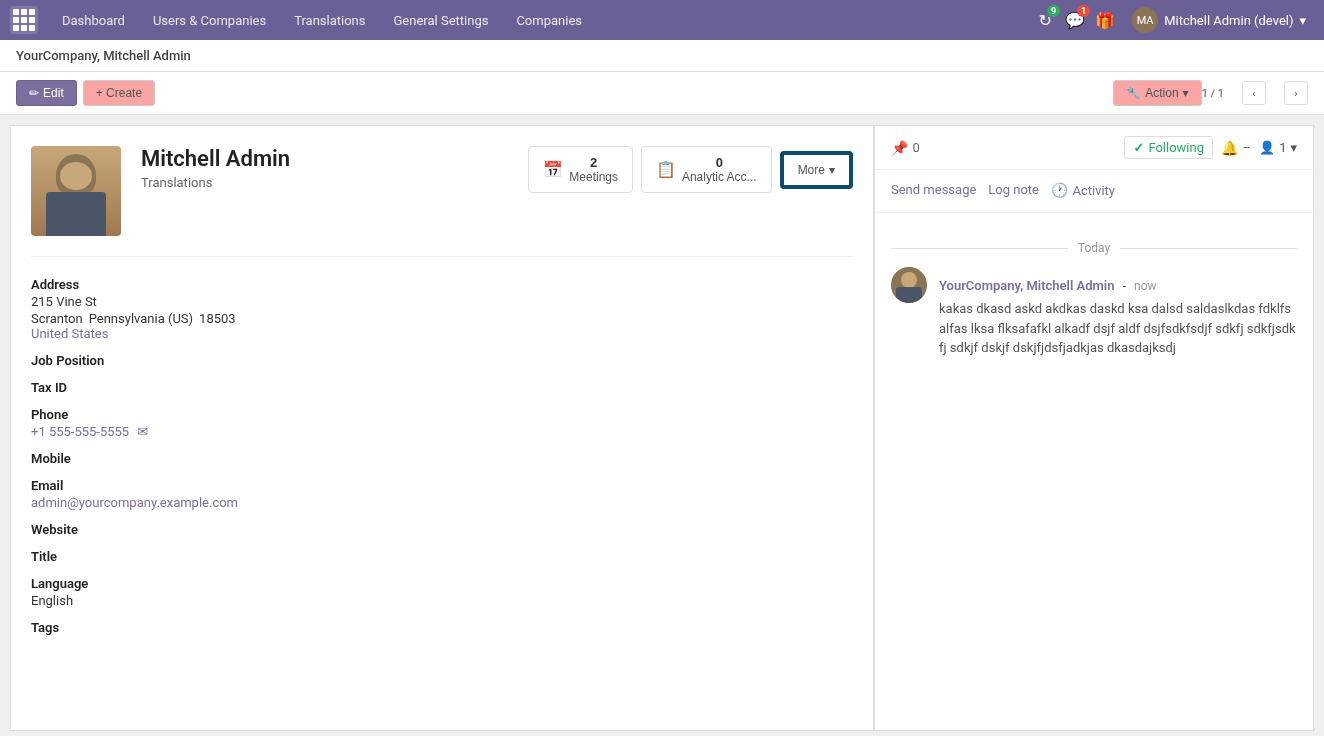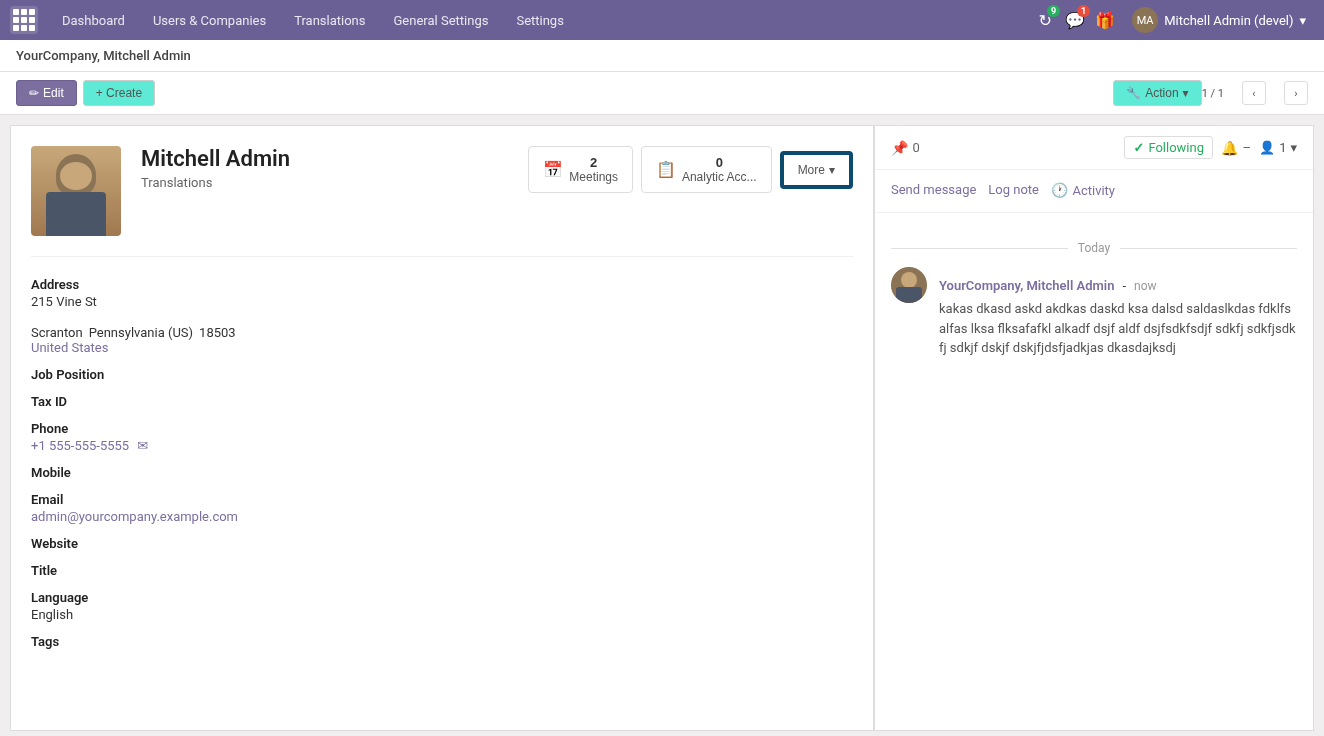--- a/index.html
+++ b/index.html
@@ -19,21 +19,21 @@
     .topbar-icon { width: 22px; height: 22px; color: white; font-size: 16px; display: flex; align-items: center; justify-content: center; }
     .topbar-user { display: flex; align-items: center; gap: 6px; cursor: pointer; color: white; font-size: 13px; padding: 0 8px; }
     .topbar-avatar { width: 26px; height: 26px; border-radius: 50%; background: #8b7355; overflow: hidden; display: flex; align-items: center; justify-content: center; font-size: 11px; color: white; }
 
     
     .breadcrumb-bar { background: #fff; padding: 8px 16px; border-bottom: 1px solid #e0e0e0; font-size: 13px; color: #555; }
     .breadcrumb-text { font-weight: 500; color: #444; }
 
     
     .toolbar { background: #fff; padding: 8px 16px; display: flex; align-items: center; border-bottom: 1px solid #e0e0e0; }
-    .btn { display: inline-flex; align-items: center; gap: 4px; padding: 5px 12px; border-radius: 3px; border: 1px solid #ccc; background: #5eead4; cursor: pointer; font-size: 12px; color: #555; }
+    .btn { display: inline-flex; align-items: center; gap: 4px; padding: 5px 12px; border-radius: 3px; border: 1px solid #ccc; background: #fca5a5; cursor: pointer; font-size: 12px; color: #555; }
     .btn-primary { background: #7c6fa0; color: white; border-color: #6b5f8f; }
     .btn-action { margin-left: auto; }
     .toolbar-spacer { flex: 1; }
     .pagination { display: flex; align-items: center; gap: 18px; margin-left: auto; color: #555; font-size: 11px; }
     .pagination-btn { width: 24px; height: 24px; display: flex; align-items: center; justify-content: center; border: 1px solid #ddd; border-radius: 3px; cursor: pointer; background: white; color: #555; }
 
     
     .main-content { display: flex; height: calc(100vh - 110px); overflow: hidden; }
     .record-panel { flex: 1; background: #fff; border: 1px solid #ddd; margin: 10px 0 10px 10px; overflow-y: auto; }
     .chatter-panel { width: 440px; background: #fff; border: 1px solid #ddd; margin: 10px 10px 10px 0; overflow-y: auto; }
@@ -53,21 +53,21 @@
     
     .record-divider { border: none; border-top: 1px solid #f0f0f0; margin: 0 20px; }
 
     
     .fields-section { padding: 20px; }
     .field-group { margin-bottom: 12px; }
     .field-label { font-weight: 600; color: #222; font-size: 13px; margin-bottom: 2px; }
     .field-value { color: #333; font-size: 13px; }
     .field-value.link { color: #7c6fa0; text-decoration: none; cursor: pointer; }
     .field-inline { display: flex; gap: 8px; align-items: flex-start; }
-    .address-line { margin-bottom: 16px; }
+    .address-line { margin-bottom: 2px; }
     .address-city { display: flex; gap: 6px; }
     .email-icon { color: #7c6fa0; cursor: pointer; }
 
     
     .chatter-toolbar { display: flex; align-items: center; justify-content: space-between; padding: 10px 16px; border-bottom: 1px solid #f0f0f0; }
     .chatter-stat { display: flex; align-items: center; gap: 4px; color: #666; font-size: 13px; cursor: pointer; }
     .chatter-stat .icon { font-size: 14px; }
     .following-btn { display: flex; align-items: center; gap: 4px; color: #27ae60; font-size: 13px; cursor: pointer; border: 1px solid #ddd; border-radius: 3px; padding: 3px 8px; }
     .following-btn .check { color: #27ae60; font-weight: bold; }
     .followers-count { display: flex; align-items: center; gap: 4px; color: #555; font-size: 13px; cursor: pointer; }
@@ -105,21 +105,21 @@
       <div class="topbar-home-dot"></div>
         <div class="topbar-home-dot"></div>
         <div class="topbar-home-dot"></div>
     </div>
   </div>
   <div class="topbar-nav">
     <div class="topbar-nav-item">Dashboard</div>
     <div class="topbar-nav-item">Users &amp; Companies</div>
     <div class="topbar-nav-item">Translations</div>
     <div class="topbar-nav-item">General Settings</div>
-    <div class="topbar-nav-item">Settings</div>
+    <div class="topbar-nav-item">Companies</div>
   </div>
   <div class="topbar-right">
     <div class="topbar-badge">
       <div class="topbar-icon">↻</div>
       <span class="badge-count green">9</span>
     </div>
     <div class="topbar-badge">
       <div class="topbar-icon">💬</div>
       <span class="badge-count">1</span>
     </div>

